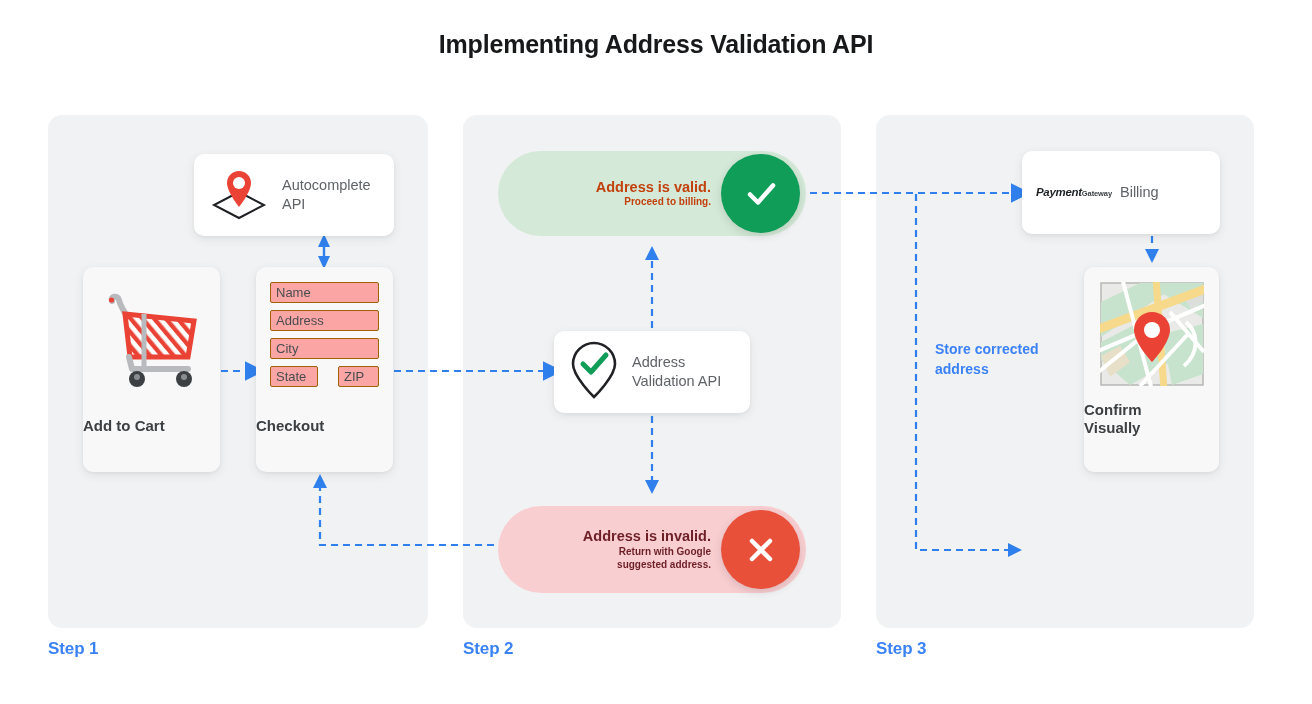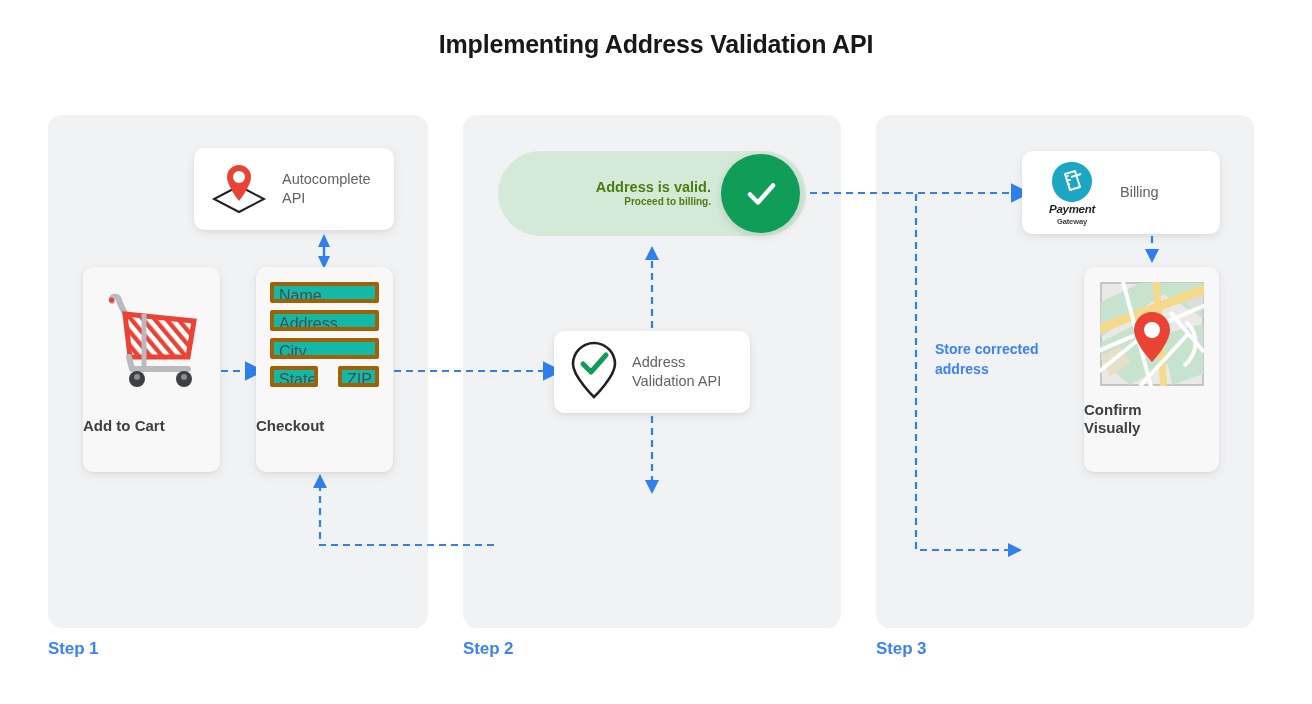--- a/index.html
+++ b/index.html
@@ -78,21 +78,21 @@
   }
   .card-title {
     font-size: 15px;
     font-weight: 700;
     color: #3c4043;
     text-align: left;
     line-height: 1.25;
   }
 
   
-  #card-autocomplete { left: 194px; top: 148px; width: 200px; height: 82px; }
+  #card-autocomplete { left: 194px; top: 154px; width: 200px; height: 82px; }
   #card-addtocart    { left: 83px;  top: 267px; width: 137px; height: 205px; }
   #card-checkout     { left: 256px; top: 267px; width: 137px; height: 205px; }
 
   .cart-icon-wrap {
     position: absolute;
     left: 0; right: 0; top: 16px;
     display: flex; justify-content: center;
   }
   .addtocart-title {
     position: absolute;
@@ -102,34 +102,34 @@
     position: absolute;
     left: 0; right: 0; bottom: 36px;
   }
   .form-fields {
     position: absolute;
     left: 14px; top: 15px; right: 14px;
   }
   .field {
     box-sizing: border-box;
     height: 21px;
-    border: 4px solid #a16207;
+    border: 1px solid #a16207;
     border-radius: 2px;
-    background: #14b8a6;
-    font-size: 16px;
+    background: #fca5a5;
+    font-size: 13px;
     color: #4a4d50;
     padding: 0 5px;
     line-height: 19px;
     margin-bottom: 7px;
     white-space: nowrap;
     overflow: hidden;
   }
   .field-row { display: flex; gap: 20px; }
   .field-row .field.state { width: 48px; margin-bottom: 0; }
-  .field-row .field.zip { flex: 1; margin-bottom: 12px; text-align: center; }
+  .field-row .field.zip { flex: 1; margin-bottom: 12px; }
 
   
   .pill {
     position: absolute;
     border-radius: 46px;
     display: flex;
     align-items: center;
   }
   #pill-valid {
     left: 498px; top: 151px; width: 308px; height: 85px;
@@ -141,21 +141,21 @@
   }
   .pill-text {
     flex: 1;
     text-align: right;
     padding-right: 10px;
     line-height: 1.28;
   }
   .pill-text .l1 { font-weight: 700; font-size: 14.5px; display:block; }
   .pill-text .l2,
   .pill-text .l3 { font-weight: 700; font-size: 10px; display:block; }
-  #pill-valid .pill-text { color: #4d7c0f; }
+  #pill-valid .pill-text { color: #c2410c; }
   #pill-invalid .pill-text { color: #6e1f26; }
 
   .status-circle {
     width: 79px; height: 79px;
     border-radius: 50%;
     display: flex;
     align-items: center;
     justify-content: center;
     margin-right: 6px;
     flex: none;
@@ -209,21 +209,21 @@
   .pg-sub {
     font-size: 7.5px;
     font-weight: 700;
     color: #3c4043;
     letter-spacing: -0.1px;
     line-height: 1;
     margin-top: 2px;
   }
   .pg-logo-stack {
     display: flex;
-    flex-direction: column;
+    flex-direction: row;
     align-items: center;
     width: 72px;
     flex: none;
   }
 </style>
 </head>
 <body>
 
 <div id="root">
 
@@ -359,20 +359,32 @@
           <path d="M15,25 L23,33 L38,16" fill="none" stroke="#0f9d58" stroke-width="5" stroke-linecap="round" stroke-linejoin="round"></path>
         </svg>
       </span>
       <div class="card-label">
         <span>Address</span><br>
         <span>Validation API</span>
       </div>
     </div>
   </div>
 
+  <div class="pill" id="pill-invalid">
+    <div class="pill-text">
+      <span class="l1">Address is invalid.</span>
+      <span class="l2">Return with Google</span>
+      <span class="l3">suggested address.</span>
+    </div>
+    <div class="status-circle" id="circle-invalid">
+      <svg width="40" height="40" viewBox="0 0 40 40">
+        <path d="M11,11 L29,29 M29,11 L11,29" fill="none" stroke="#ffffff" stroke-width="4.5" stroke-linecap="round"></path>
+      </svg>
+    </div>
+  </div>
 
   <div class="step-label" id="step2-label">Step 2</div>
 
   <div class="card" id="card-billing">
     <div class="card-row">
       <div class="pg-logo-stack">
         <svg width="46" height="44" viewBox="0 0 46 44">
           <path d="M23,2 C33,2 43,10 43,21 C43,33 33,42 23,42 C12,42 3,33 3,21 C3,9 12,2 23,2 Z" fill="#1ba7c4"></path>
           <g fill="none" stroke="#ffffff" stroke-width="2" stroke-linejoin="round">
             <path d="M16,14 L26,11 L31,27 L21,30 Z"></path>

